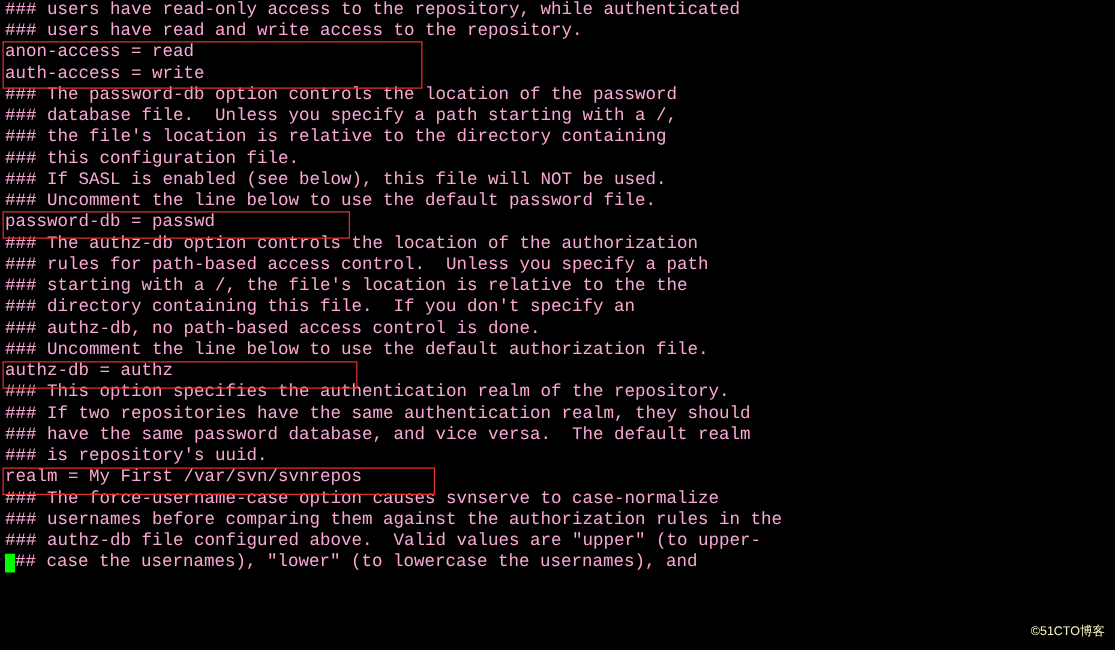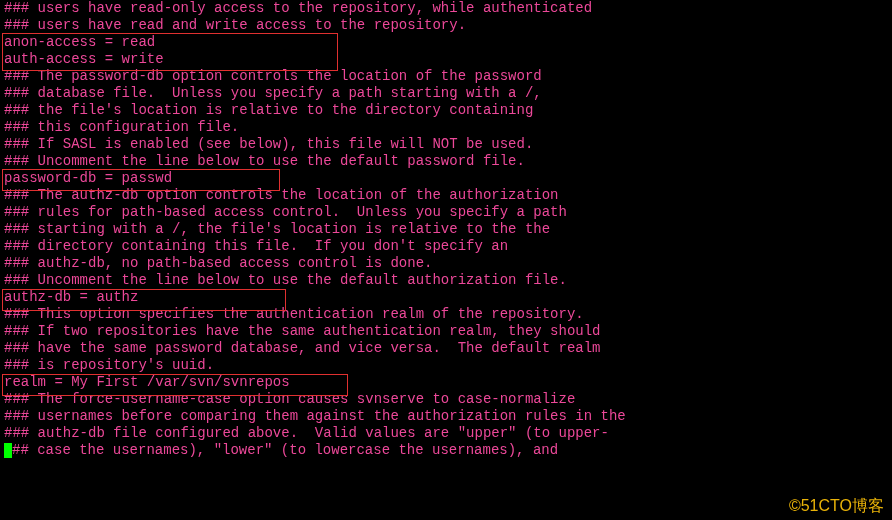--- a/index.html
+++ b/index.html
@@ -9,42 +9,42 @@
     height: 520px;
     background: #000;
     overflow: hidden;
     font-family: "Courier New", Consolas, monospace;
     font-size: 14px;
     line-height: 17px;
   }
   .terminal {
     position: relative;
     padding: 0 4px;
-    color: #ec4899;
+    color: #f9a8d4;
     white-space: pre;
   }
   .line { display: block; }
   .highlight-box {
     position: absolute;
     border: 1px solid #e03030;
     pointer-events: none;
   }
   .cursor {
     display: inline-block;
     width: 8px;
     height: 15px;
     background: #00ff00;
     vertical-align: text-bottom;
   }
   .watermark {
     position: absolute;
     right: 8px;
     bottom: 6px;
-    color: #eab308;
-    font-size: 16px;
+    color: #fef9c3;
+    font-size: 10px;
     font-family: Arial, sans-serif;
   }
 </style>
 </head>
 <body>
 
 <div class="terminal" id="terminal"><div class="line">### users have read-only access to the repository, while authenticated</div><div class="line">### users have read and write access to the repository.</div><div class="line">anon-access = read</div><div class="line">auth-access = write</div><div class="line">### The password-db option controls the location of the password</div><div class="line">### database file.  Unless you specify a path starting with a /,</div><div class="line">### the file's location is relative to the directory containing</div><div class="line">### this configuration file.</div><div class="line">### If SASL is enabled (see below), this file will NOT be used.</div><div class="line">### Uncomment the line below to use the default password file.</div><div class="line">password-db = passwd</div><div class="line">### The authz-db option controls the location of the authorization</div><div class="line">### rules for path-based access control.  Unless you specify a path</div><div class="line">### starting with a /, the file's location is relative to the the</div><div class="line">### directory containing this file.  If you don't specify an</div><div class="line">### authz-db, no path-based access control is done.</div><div class="line">### Uncomment the line below to use the default authorization file.</div><div class="line">authz-db = authz</div><div class="line">### This option specifies the authentication realm of the repository.</div><div class="line">### If two repositories have the same authentication realm, they should</div><div class="line">### have the same password database, and vice versa.  The default realm</div><div class="line">### is repository's uuid.</div><div class="line">realm = My First /var/svn/svnrepos</div><div class="line">### The force-username-case option causes svnserve to case-normalize</div><div class="line">### usernames before comparing them against the authorization rules in the</div><div class="line">### authz-db file configured above.  Valid values are "upper" (to upper-</div><div class="line"><span class="cursor"></span><span>## case the usernames), "lower" (to lowercase the usernames), and</span></div><div class="highlight-box" style="top: 33px; left: 2px; width: 334px; height: 36px;"></div><div class="highlight-box" style="top: 169px; left: 2px; width: 276px; height: 20px;"></div><div class="highlight-box" style="top: 289px; left: 2px; width: 282px; height: 20px;"></div><div class="highlight-box" style="top: 374px; left: 2px; width: 344px; height: 20px;"></div></div>
 
 <div class="watermark">©51CTO博客</div>
 

